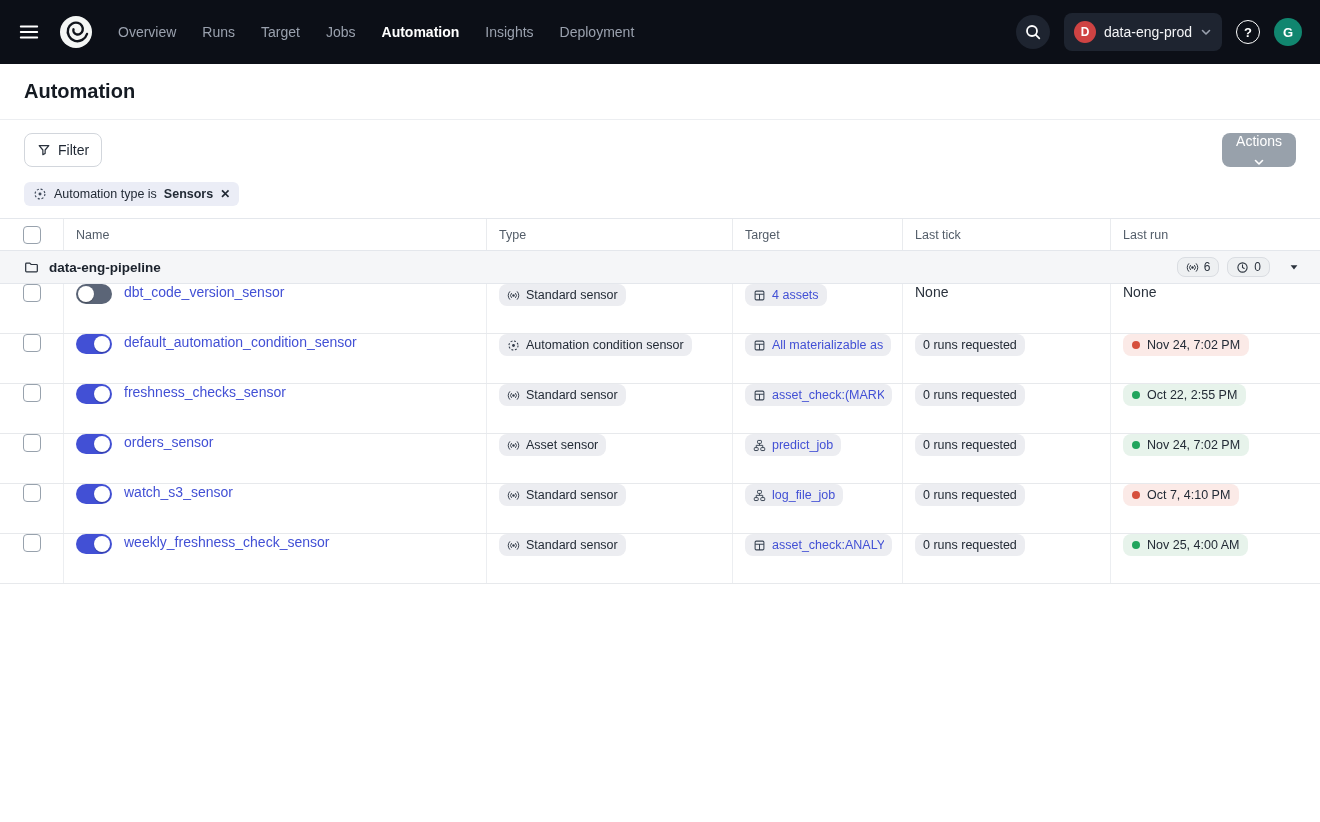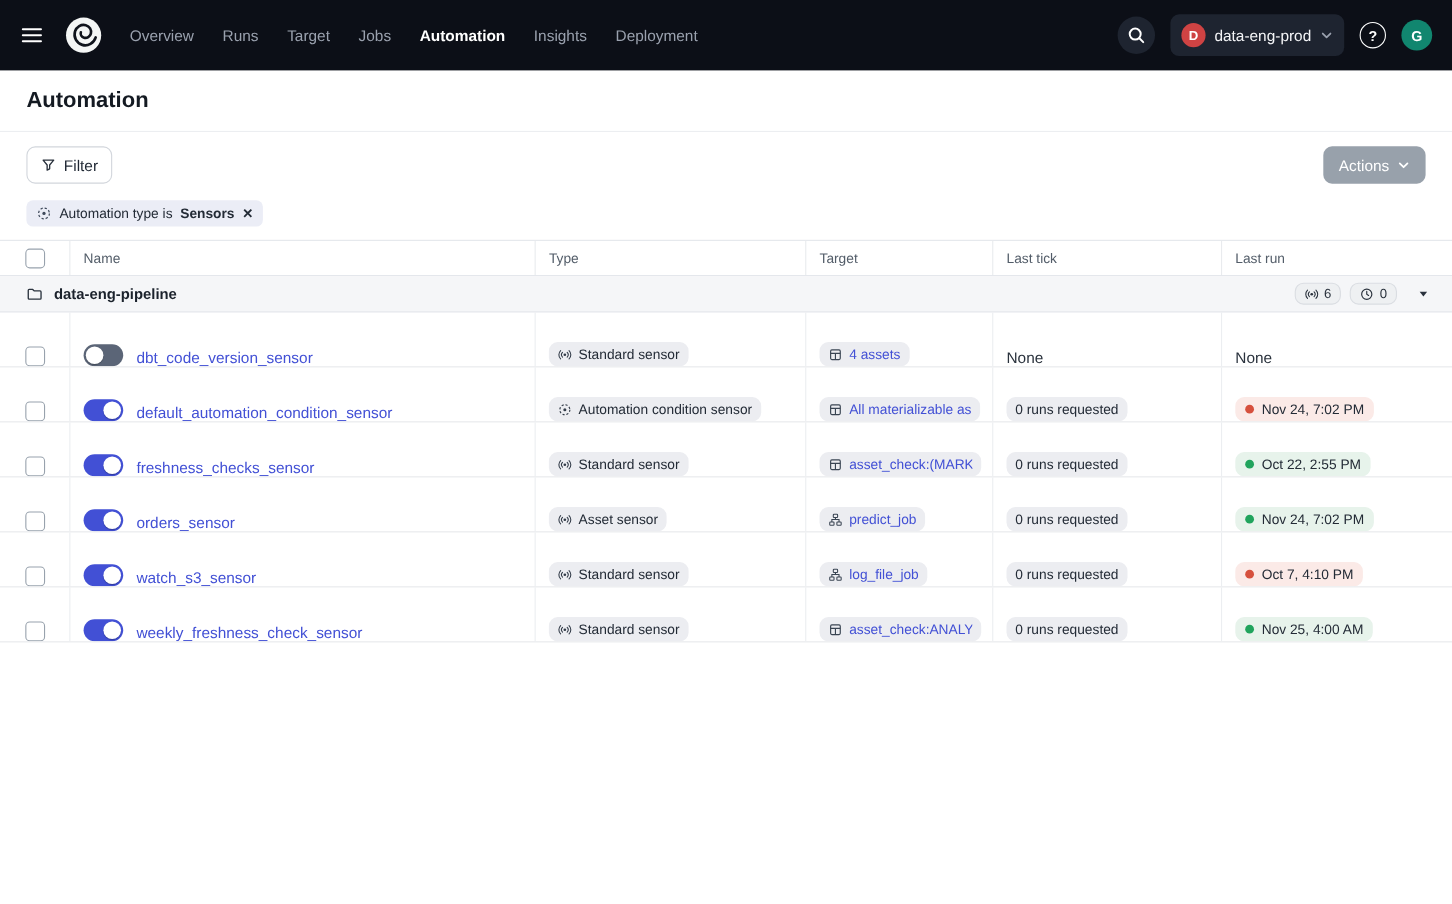--- a/index.html
+++ b/index.html
@@ -26,21 +26,21 @@
   .titlebar { height:56px; display:flex; align-items:center; padding:0 24px; border-bottom:1px solid #eceef1; flex:0 0 auto; }
   .page-title { font-size:20px; font-weight:700; color:#141a22; }
 
   
   .toolbar { height:60px; display:flex; align-items:center; gap:14px; padding:0 24px; flex:0 0 auto; }
   .btn-filter { height:34px; display:flex; align-items:center; gap:7px; background:#fff; border:1px solid #d2d6dc; border-radius:8px; padding:16px 12px; font-size:14px; color:#1f2733; cursor:pointer; }
   .searchbox { position:relative; width:356px; }
   .searchbox svg { position:absolute; left:10px; top:10px; }
   .search-input { width:100%; height:34px; border:1px solid #d2d6dc; border-radius:8px; padding:0 10px 0 32px; font-size:14px; color:#1f2733; outline:none; font-family:"Liberation Sans", sans-serif; }
   .search-input::placeholder { color:#7b8491; }
-  .btn-actions { margin-left:auto; height:34px; display:flex; align-items:center; gap:7px; background:#98a1ab; color:#fff; border:none; border-radius:8px; padding:12px 14px; font-size:14px; cursor:pointer; }
+  .btn-actions { margin-left:auto; height:34px; display:flex; align-items:center; gap:7px; background:#98a1ab; color:#fff; border:none; border-radius:8px; padding:0 14px; font-size:14px; cursor:pointer;flex-direction:column; }
 
   
   .tagrow { padding:2px 24px 12px; border-bottom:1px solid #e4e7ec; flex:0 0 auto; }
   .filter-tag { display:inline-flex; align-items:center; gap:7px; background:#ebedf6; border-radius:6px; padding:5px 9px; font-size:12.5px; color:#232b36; }
   .filter-tag .ftval { font-weight:700; }
   .ft-close { cursor:pointer; font-size:12px; color:#232b36; font-weight:700; line-height:1; }
   .ft-icon { display:flex; color:#414b5c; }
 
   
   .grid { display:grid; grid-template-columns:64px 423px 246px 170px 208px minmax(0,1fr); }
@@ -49,21 +49,21 @@
   .th:last-child { border-right:none; }
   .th.c-check { padding-left:23px; }
 
   .grouprow { height:33px; background:#f5f6f8; border-bottom:1px solid #e4e7ec; display:flex; align-items:center; padding:0 16px 0 24px; cursor:pointer; }
   .group-name { font-size:13.5px; font-weight:700; color:#1b222c; margin-left:10px; }
   .group-right { margin-left:auto; display:flex; align-items:center; gap:8px; }
   .count-chip { display:inline-flex; align-items:center; gap:5px; background:#eef0f2; border:1px solid #dadde2; border-radius:8px; padding:2px 8px; font-size:12px; color:#2a323d; }
   .caret-btn { background:none; border:none; cursor:pointer; display:flex; align-items:center; padding:2px 4px; margin-left:6px; }
 
   .trow { height:50px; border-bottom:1px solid #e7e9ec; }
-  .cell { display:flex; align-items:flex-end; padding-left:12px; border-right:1px solid #eceef1; overflow:hidden; min-width:0; }
+  .cell { display:flex; align-items:flex-start; padding-left:12px; border-right:1px solid #eceef1; overflow:hidden; min-width:0; }
   .cell:last-child { border-right:none; }
   .c-check { padding-left:23px; }
   .checkbox { width:18px; height:18px; border:1.5px solid #98a2ad; border-radius:4px; background:#fff; cursor:pointer; flex:0 0 auto; }
 
   .toggle { width:36px; height:20px; border-radius:10px; position:relative; cursor:pointer; flex:0 0 auto; margin-right:12px; }
   .toggle .knob { width:16px; height:16px; border-radius:50%; background:#fff; position:absolute; top:2px; box-shadow:0 1px 1px rgba(0,0,0,.25); }
   .toggle.on { background:#4250d5; }
   .toggle.on .knob { right:2px; }
   .toggle.off { background:#5b6577; }
   .toggle.off .knob { left:2px; }

